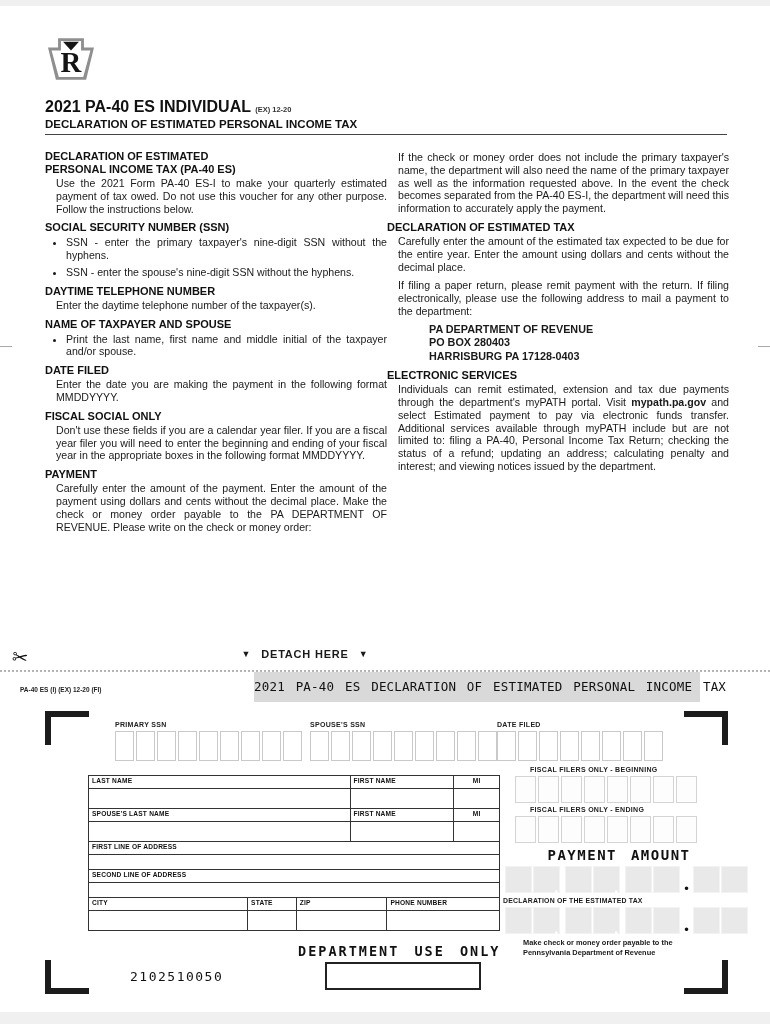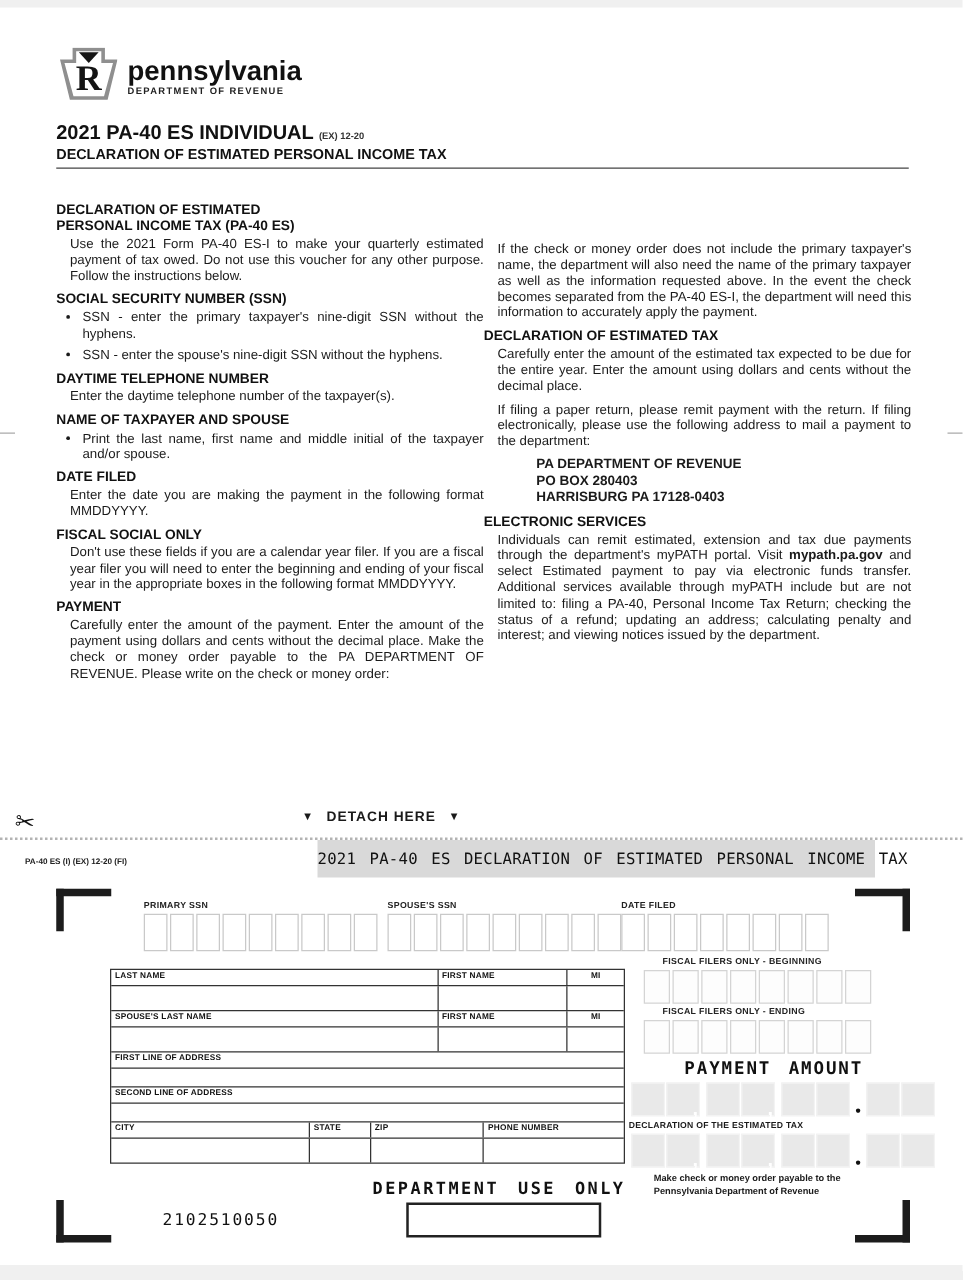--- a/index.html
+++ b/index.html
@@ -17,21 +17,21 @@
   .header{position:absolute;left:48px;top:38px;}
   .logo-row{display:flex;align-items:center;gap:8px;}
   .logo-text .brand{font-size:22px;font-weight:bold;letter-spacing:0px;line-height:20px;color:#111;}
   .logo-text .brand-sub{font-size:7.5px;font-weight:bold;letter-spacing:1.1px;color:#222;margin-top:1px;}
   .doc-title{position:absolute;left:45px;top:98px;font-size:16px;font-weight:bold;color:#111;white-space:nowrap;}
   .doc-title .note{font-size:7.5px;font-weight:bold;color:#333;}
   .doc-subtitle{position:absolute;left:45px;top:118px;font-size:11.5px;font-weight:bold;color:#111;}
   .header-rule{position:absolute;left:45px;top:134px;width:682px;border-top:1.5px solid #444;}
 
   
-  .instructions{position:absolute;left:45px;top:162px;width:684px;display:flex;align-items:center;}
+  .instructions{position:absolute;left:45px;top:150px;width:684px;display:flex;}
   .col{flex:1;}
   .sec{margin-bottom:6px;}
   .ins-h{font-size:11px;font-weight:bold;line-height:13px;color:#111;}
   .ins-p{font-size:10.6px;line-height:12.8px;text-align:justify;margin:1px 0 0 11px;}
   ul.blist{margin:2px 0 0 0;padding-left:21px;}
   ul.blist li{font-size:10.6px;line-height:12.8px;text-align:justify;margin-bottom:5px;}
   ul.blist.tight li{margin-bottom:4px;}
   .addr{font-size:10.8px;font-weight:bold;line-height:13.5px;margin:5px 0 5px 42px;}
 
   
@@ -107,24 +107,20 @@
 <div class="header">
   <div class="logo-row">
     <span>
       <svg viewBox="0 0 64 58" width="46" height="42" aria-hidden="true">
         <polygon points="0,13 14,13 14,0 50,0 50,13 64,13 53,58 11,58" fill="#8f8f8f"></polygon>
         <polygon points="5,17 18,17 18,4 46,4 46,17 59,17 49,54 15,54" fill="#ffffff"></polygon>
         <polygon points="21,5 43,5 32,17" fill="#141414"></polygon>
         <text x="32" y="47" font-size="40" font-weight="bold" font-family="Liberation Serif, serif" text-anchor="middle" fill="#141414">R</text>
       </svg>
     </span>
-    <div class="logo-text">
-      <div class="brand">pennsylvania</div>
-      <div class="brand-sub">DEPARTMENT OF REVENUE</div>
-    </div>
   </div>
 </div>
 <div class="doc-title">
   <span>2021 PA-40 ES INDIVIDUAL</span>
   <span class="note">(EX) 12-20</span>
 </div>
 <div class="doc-subtitle">DECLARATION OF ESTIMATED PERSONAL INCOME TAX</div>
 <div class="header-rule"></div>
 
 <div class="instructions">

